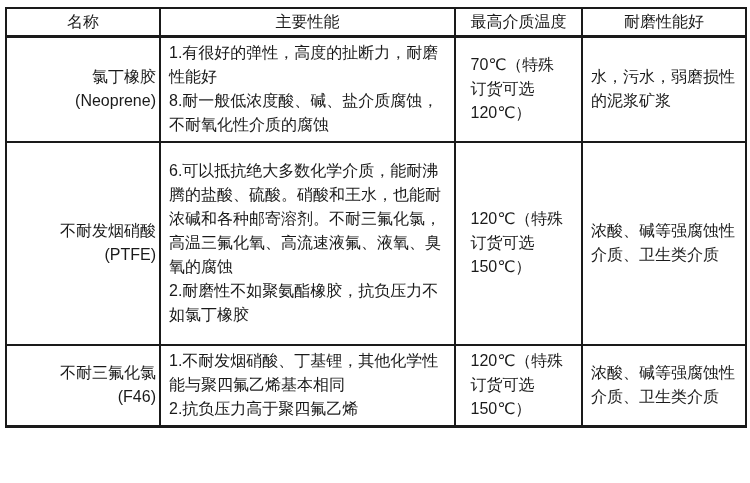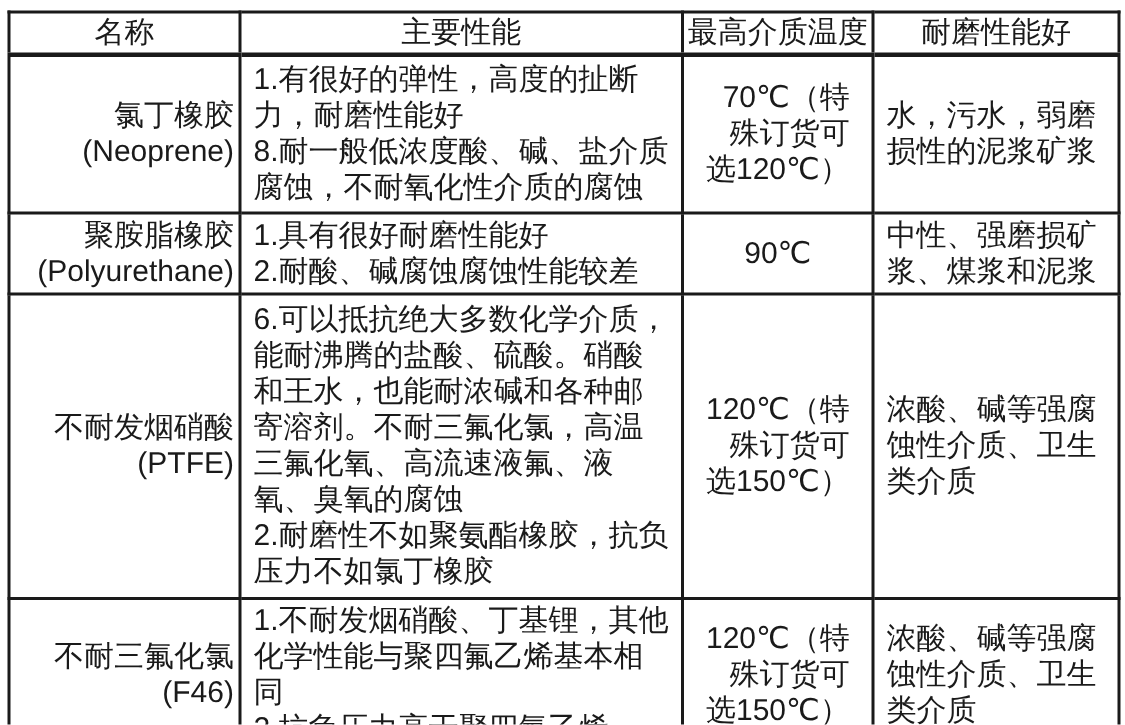--- a/index.html
+++ b/index.html
@@ -19,21 +19,21 @@
     margin: 7px 0 0 5px;
     border: 2px solid #1a1a1a;
   }
   col.col-name  { width: 154px; }
   col.col-props { width: 295px; }
   col.col-temp  { width: 127px; }
   col.col-app   { width: 164px; }
 
   th, td {
     border: 2px solid #1a1a1a;
-    font-size: 20px;
+    font-size: 16px;
     line-height: 24px;
     overflow: hidden;
   }
   thead tr { height: 28px; }
   thead th {
     font-weight: normal;
     text-align: center;
     vertical-align: middle;
     border-bottom: 3px solid #1a1a1a;
     padding: 1px 2px;
@@ -54,21 +54,21 @@
     text-align: left;
     padding: 2px 6px 2px 8px;
   }
   td.c-temp {
     text-align: center;
     vertical-align: middle;
     padding: 2px 4px;
   }
   td.c-temp .temp-inner {
     display: inline-block;
-    text-align: right;
+    text-align: left;
     max-width: 96px;
     vertical-align: middle;
   }
   td.c-app {
     vertical-align: middle;
     text-align: left;
     padding: 2px 6px 2px 8px;
     border-radius: 26px;
   }
 </style>
@@ -102,36 +102,20 @@
         <div>8.耐一般低浓度酸、碱、盐介质腐蚀，不耐氧化性介质的腐蚀</div>
       </td>
       <td class="c-temp">
         <div class="temp-inner">70℃（特殊订货可选120℃）</div>
       </td>
       <td class="c-app">
         <div>水，污水，弱磨损性的泥浆矿浆</div>
       </td>
     </tr>
 
-    <tr class="row-1">
-      <td class="c-name">
-        <div>聚胺脂橡胶</div>
-        <div>(Polyurethane)</div>
-      </td>
-      <td class="c-props">
-        <div>1.具有很好耐磨性能好</div>
-        <div>2.耐酸、碱腐蚀腐蚀性能较差</div>
-      </td>
-      <td class="c-temp">
-        <div class="temp-inner">90℃</div>
-      </td>
-      <td class="c-app">
-        <div>中性、强磨损矿浆、煤浆和泥浆</div>
-      </td>
-    </tr>
 
     <tr class="row-2">
       <td class="c-name">
         <div>不耐发烟硝酸</div>
         <div>(PTFE)</div>
       </td>
       <td class="c-props">
         <div>6.可以抵抗绝大多数化学介质，能耐沸腾的盐酸、硫酸。硝酸和王水，也能耐浓碱和各种邮寄溶剂。不耐三氟化氯，高温三氟化氧、高流速液氟、液氧、臭氧的腐蚀</div>
         <div>2.耐磨性不如聚氨酯橡胶，抗负压力不如氯丁橡胶</div>
       </td>

